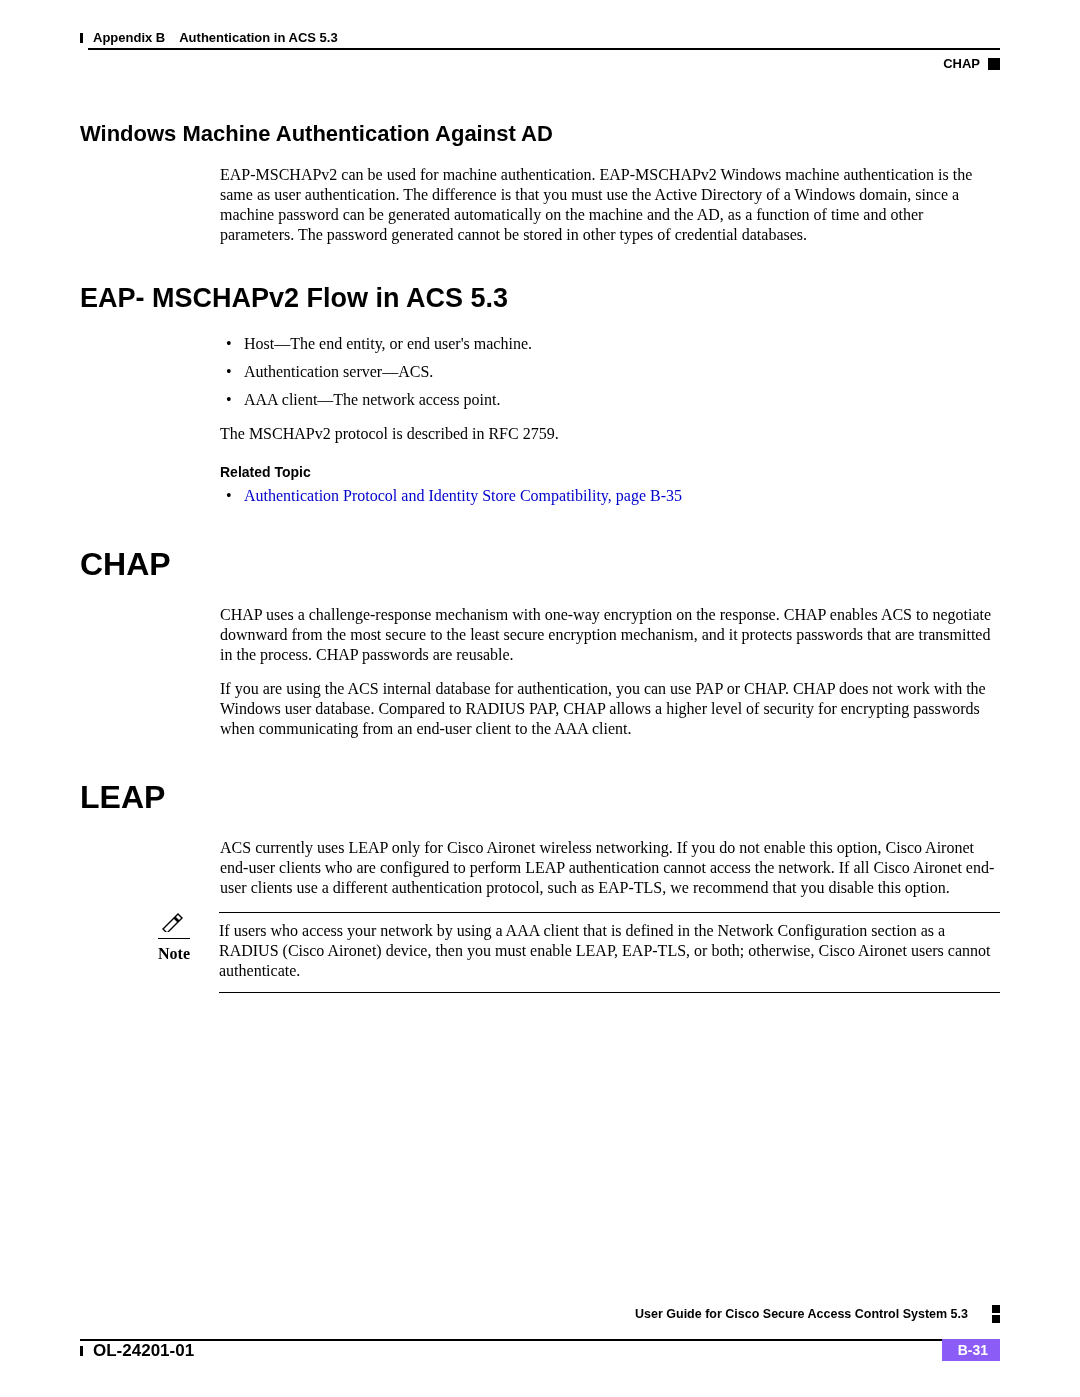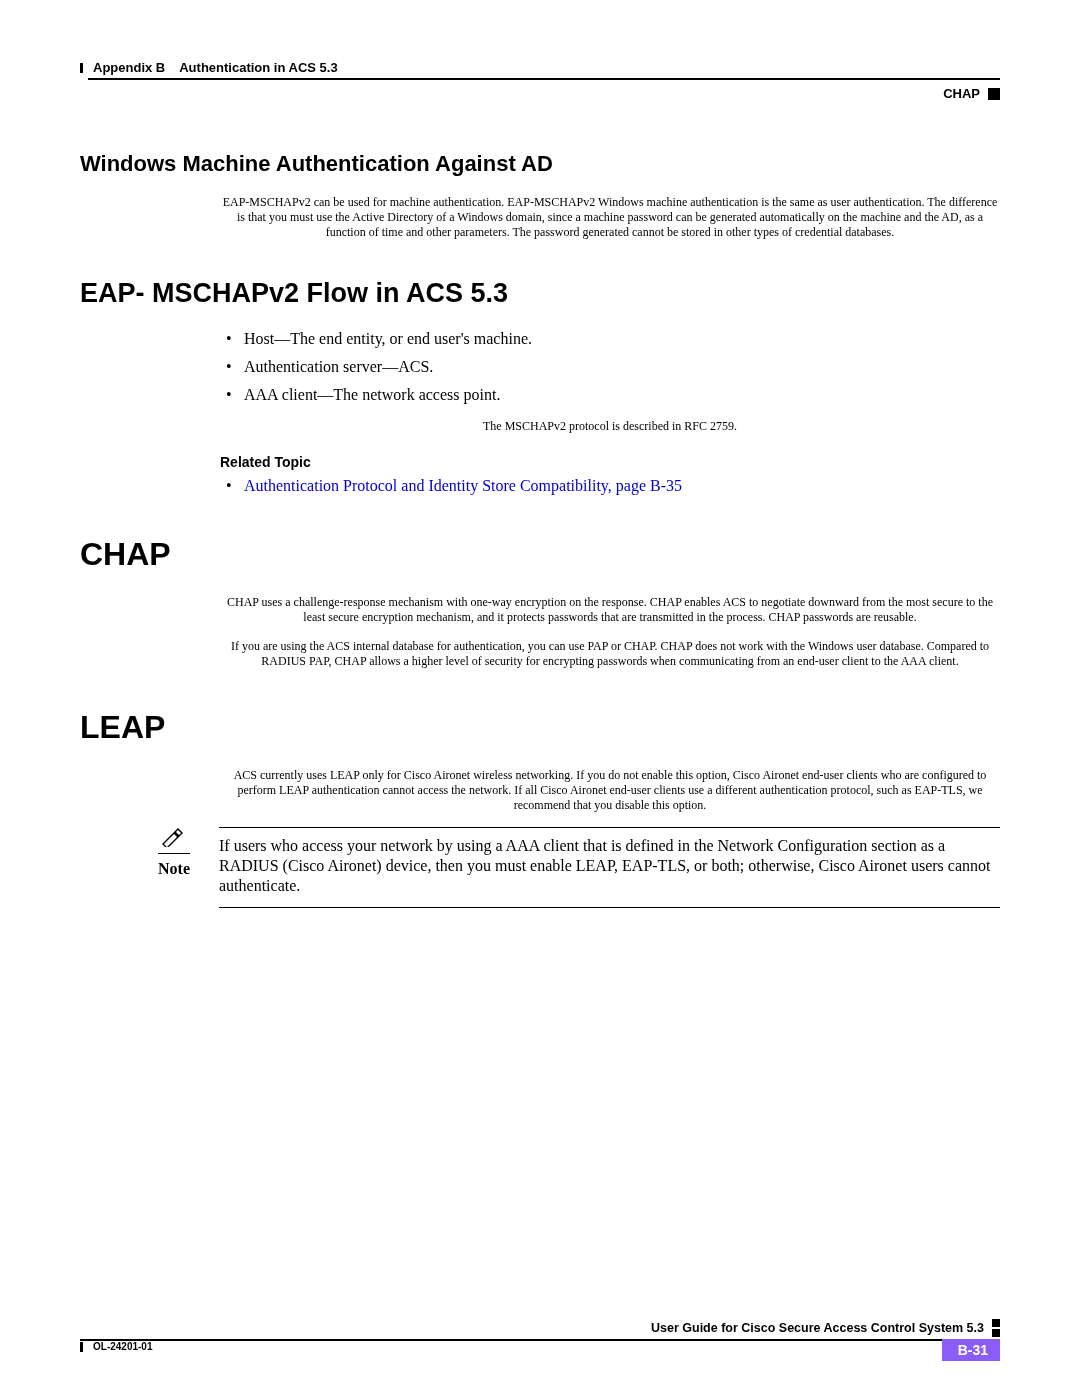--- a/index.html
+++ b/index.html
@@ -20,21 +20,20 @@
     height: 2px;
     background: #000;
     margin-left: 8px;
     margin-right: 0;
     position: relative;
   }
   .header-row {
     display: flex;
     align-items: center;
     margin-bottom: 3px;
-    margin-top: 30px;
   }
   .header-tick {
     width: 3px;
     height: 10px;
     background: #000;
     margin-right: 10px;
   }
   .header-left {
     font-family: Arial, Helvetica, sans-serif;
     font-weight: bold;
@@ -64,24 +63,23 @@
   .h3 {
     font-family: Arial, Helvetica, sans-serif;
     font-weight: bold;
     font-size: 22px;
     margin-bottom: 18px;
   }
   .body-indent {
     margin-left: 140px;
   }
   .para {
-    font-size: 12px;
+    font-size: 16px;
     line-height: 1.25;
     margin-bottom: 14px;
-    text-align: center;
   }
   .h2 {
     font-family: Arial, Helvetica, sans-serif;
     font-weight: bold;
     font-size: 27px;
     margin-top: 38px;
     margin-bottom: 20px;
   }
   .bullet-list {
     list-style: none;
@@ -170,22 +168,22 @@
   .footer {
     position: absolute;
     bottom: 36px;
     left: 80px;
     right: 80px;
   }
   .footer-doc-title-row {
     display: flex;
     justify-content: flex-end;
     align-items: center;
-    gap: 8px;
-    margin-bottom: 2px;
+    gap: 24px;
+    margin-bottom: 16px;
   }
   .footer-doc-title {
     font-family: Arial, Helvetica, sans-serif;
     font-weight: bold;
     font-size: 12.5px;
   }
   .footer-sq-wrap {
     display: flex;
     flex-direction: column;
     gap: 2px;
@@ -212,21 +210,21 @@
   }
   .footer-tick {
     width: 3px;
     height: 10px;
     background: #000;
     margin-right: 10px;
   }
   .footer-ol {
     font-family: Arial, Helvetica, sans-serif;
     font-weight: bold;
-    font-size: 10px;
+    font-size: 17px;
   }
   .page-num-box {
     background: #8b5cf6;
     color: #fff;
     font-family: Arial, Helvetica, sans-serif;
     font-weight: bold;
     font-size: 14px;
     padding: 3px 12px 3px 16px;
     margin-top: -2px;
   }

